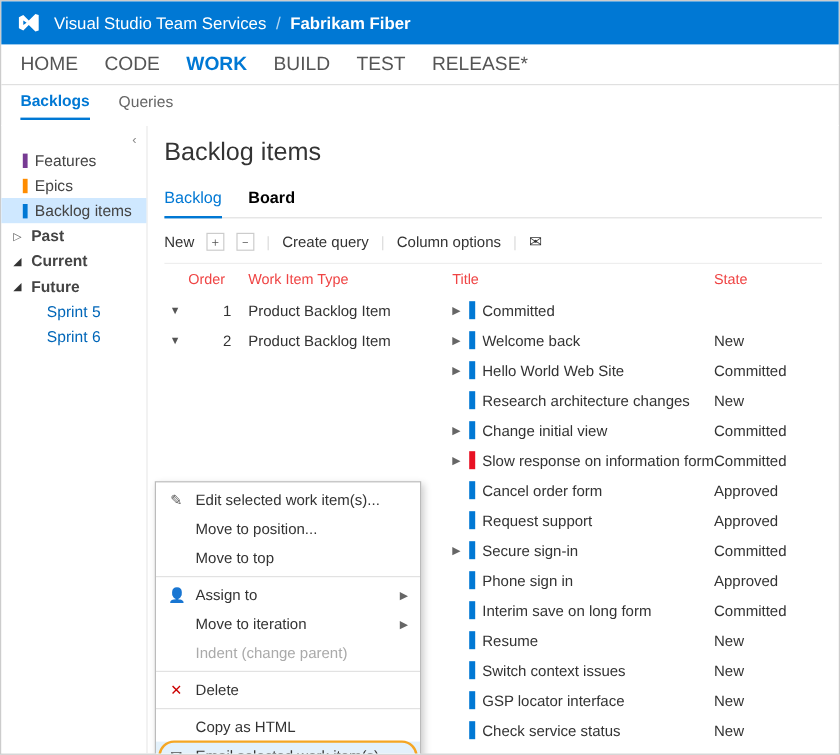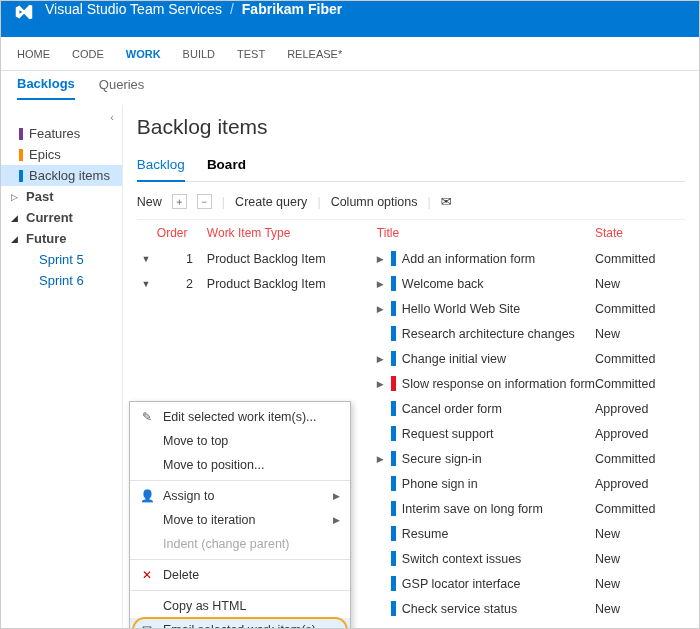--- a/index.html
+++ b/index.html
@@ -1,23 +1,23 @@
 <!DOCTYPE html>
 <html><head>
 <meta charset="utf-8">
 <style>
   * { box-sizing: border-box; margin: 0; padding: 0; }
   body { font-family: "Segoe UI", Arial, sans-serif; font-size: 13px; color: #333; background: #fff; width: 700px; height: 629px; overflow: hidden; border: 1px solid #ccc; }
   
-  .header { background: #0078d4; color: #fff; height: 36px; display: flex; padding: 0 12px; font-size: 14px; }
+  .header { background: #0078d4; color: #fff; height: 36px; display: flex; align-items: center; padding: 0 12px; font-size: 14px; }
   .header .logo { width: 22px; height: 22px; margin-right: 10px; display: inline-flex; }
   .header .slash { color: rgba(255,255,255,0.7); margin: 0 8px; }
   .header .proj { font-weight: 600; }
   
-  .topnav { height: 34px; border-bottom: 1px solid #e0e0e0; display: flex; align-items: center; padding: 0 16px; gap: 22px; font-size: 11px; }
+  .topnav { height: 34px; border-bottom: 1px solid #e0e0e0; display: flex; align-items: center; padding: 0 16px; gap: 22px; font-size: 16px; }
   .topnav span { color: #555; cursor: pointer; }
   .topnav span.active { color: #0078d4; font-weight: 600; }
   
   .subnav { height: 34px; display: flex; align-items: center; padding: 0 16px; gap: 24px; font-size: 13px; border-bottom: 1px solid #fff; }
   .subnav span { color: #666; cursor: pointer; padding-bottom: 7px; }
   .subnav span.active { color: #0078d4; font-weight: 600; border-bottom: 2px solid #0078d4; }
   
   .content { display: flex; height: calc(100% - 104px); position: relative; }
   
   .sidebar { width: 135px; padding: 6px 0; border-right: 1px solid #eaeaea; font-size: 13px; color: #444; }
@@ -151,21 +151,20 @@
       <span class="c-title">Title</span>
       <span class="c-state">State</span>
     </div>
     <div id="rows">
         <div class="row">
           <span class="r-exp">▼</span>
           <span class="r-ord">1</span>
           <span class="r-type">Product Backlog Item</span>
           <span class="r-caret">▶</span>
           <span class="r-bar blue"></span>
-          <span class="r-title">Add an information form</span>
           <span class="r-state">Committed</span>
         </div>
         <div class="row">
           <span class="r-exp">▼</span>
           <span class="r-ord">2</span>
           <span class="r-type">Product Backlog Item</span>
           <span class="r-caret">▶</span>
           <span class="r-bar blue"></span>
           <span class="r-title">Welcome back</span>
           <span class="r-state">New</span>
@@ -290,25 +289,25 @@
       </div>
   </div>
 
   <div class="ctxmenu">
     <div class="mi">
         <span class="mic">✎</span>
         <span>Edit selected work item(s)...</span>
       </div>
     <div class="mi">
         <span class="mic"></span>
+        <span>Move to position...</span>
+      </div>
+    <div class="mi">
+        <span class="mic"></span>
         <span>Move to top</span>
-      </div>
-    <div class="mi">
-        <span class="mic"></span>
-        <span>Move to position...</span>
       </div>
     <div class="sep"></div>
     <div class="mi">
         <span class="mic">👤</span>
         <span>Assign to</span>
         <span class="arr">▶</span>
       </div>
     <div class="mi">
         <span class="mic"></span>
         <span>Move to iteration</span>

